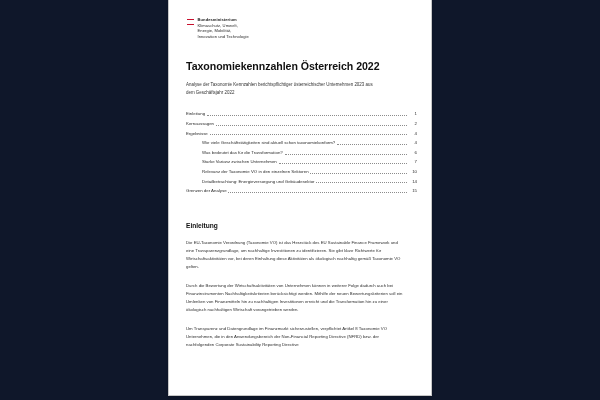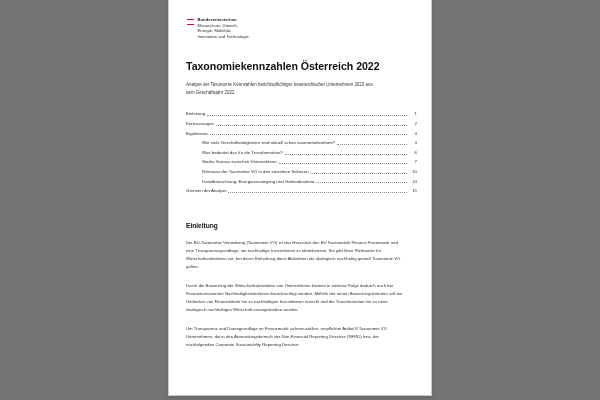--- a/index.html
+++ b/index.html
@@ -12,21 +12,21 @@
     height: 400px;
     overflow: hidden;
     font-family: "Liberation Sans", sans-serif;
     -webkit-font-smoothing: antialiased;
   }
 
   #viewport {
     position: relative;
     width: 600px;
     height: 400px;
-    background: #737373;
+    background: #0f172a;
   }
 
   
   .page-sheet {
     position: absolute;
     left: 168px;
     top: 0px;
     width: 264px;
     height: 396px;
     background: #ffffff;

